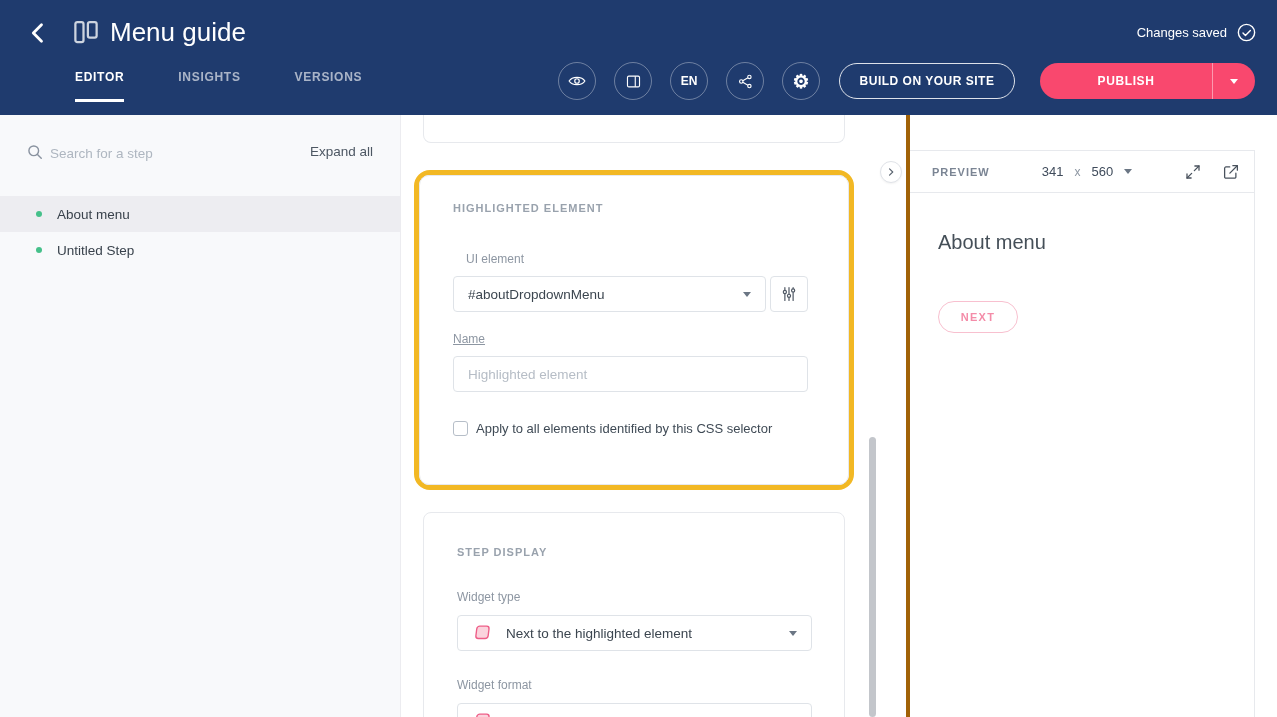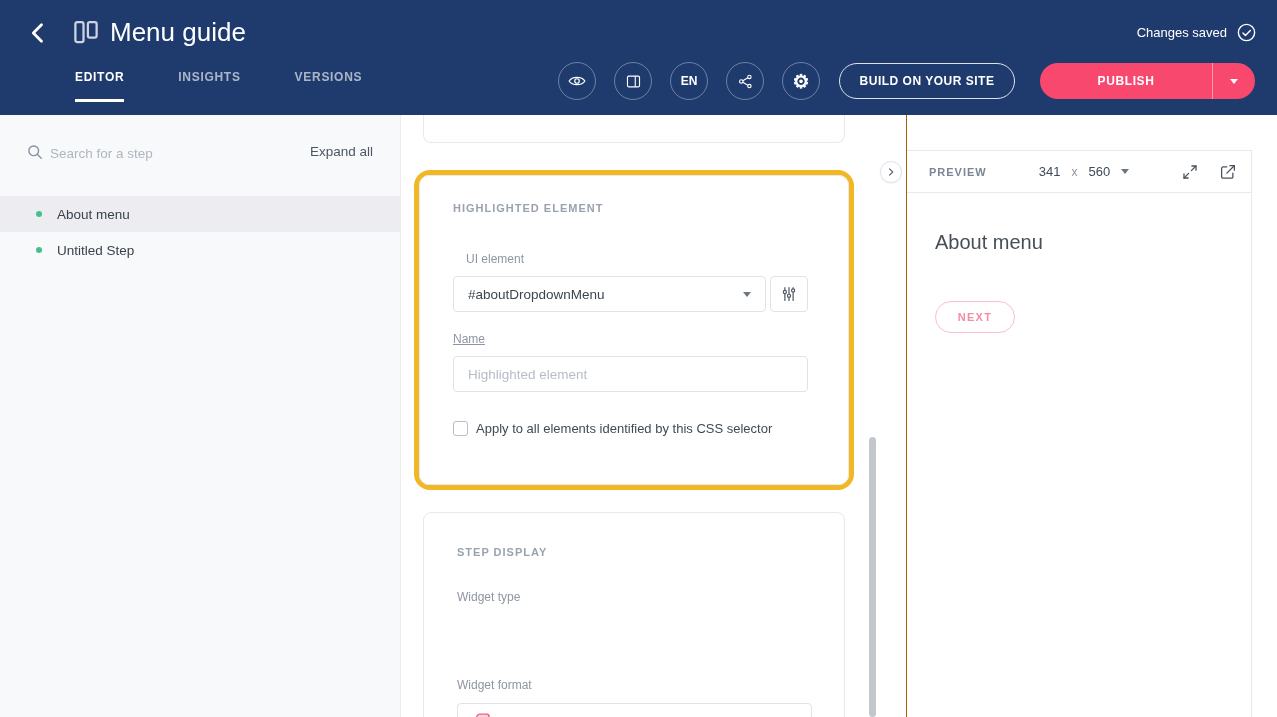--- a/index.html
+++ b/index.html
@@ -62,21 +62,21 @@
   .checkbox { width:15px; height:15px; border:1.5px solid #b6bec8; border-radius:3px; background:#fff; flex:0 0 auto; }
   .checkbox-label { font-size:13px; color:#3f4a55; }
 
   .step-card { position:absolute; left:22px; top:397px; width:422px; height:330px; border:1px solid #e7e9ed; border-radius:8px; background:#fff; }
   .widget-icon { margin-right:14px; flex:0 0 auto; }
 
   .scrollbar-thumb { position:absolute; left:468px; top:322px; width:7px; height:280px; background:#c3c6cb; border-radius:3.5px; cursor:pointer; }
   .collapse-btn { position:absolute; left:479px; top:46px; width:22px; height:22px; border:1px solid #e0e3e8; border-radius:50%; background:#fff; display:flex; align-items:center; justify-content:center; cursor:pointer; box-shadow:0 1px 2px rgba(0,0,0,.05); }
 
   
-  .preview-panel { position:absolute; left:906px; top:115px; right:0; bottom:0; background:#fff; border-left:1px solid #a16207; }
+  .preview-panel { position:absolute; left:906px; top:115px; right:0; bottom:0; background:#fff; border-left:4px solid #a16207; }
   .preview-box { position:absolute; left:0; top:35px; width:345px; bottom:0; border-top:1px solid #e7e9ed; border-right:1px solid #e7e9ed; }
   .preview-header { height:42px; border-bottom:1px solid #e7e9ed; display:flex; align-items:center; padding:0 14px 0 22px; }
   .preview-title { font-size:11px; font-weight:700; letter-spacing:1px; color:#7b8594; }
   .preview-dims { display:flex; align-items:center; gap:11px; margin-left:52px; cursor:pointer; }
   .dim-num { font-size:13px; color:#3f4b5b; }
   .dim-sep { font-size:12px; color:#8d96a2; }
   .preview-hdr-icons { margin-left:auto; display:flex; align-items:center; gap:20px; }
   .icon-btn { cursor:pointer; display:flex; align-items:center; justify-content:center; }
   .preview-content-title { position:absolute; left:28px; top:80px; font-size:20px; color:#454f58; }
   .next-btn { position:absolute; left:28px; top:150px; width:80px; height:32px; border:1px solid #f8c0cf; border-radius:16px; background:#fff; color:#f48ca8; font-size:11px; font-weight:700; letter-spacing:1.3px; display:flex; align-items:center; justify-content:center; cursor:pointer; }
@@ -218,20 +218,29 @@
         <span class="checkbox"></span>
         <span class="checkbox-label">Apply to all elements identified by this CSS selector</span>
       </div>
     </div>
   </div>
 
   <div class="step-card">
     <div class="sec-title" style="left:33px; top:33px;">STEP DISPLAY</div>
 
     <div class="field-label" style="left:33px; top:77px;">Widget type</div>
+    <div class="select" style="left:33px; top:102px; width:355px;">
+      <span class="widget-icon">
+        <svg width="20" height="20" viewBox="0 0 22 22">
+          <rect x="6" y="3.5" width="13.5" height="13.5" rx="3" transform="skewX(-7)" fill="#fbd3dd" stroke="#ee5d87" stroke-width="1.5"></rect>
+        </svg>
+      </span>
+      <span class="select-text">Next to the highlighted element</span>
+      <span class="caret caret-gray"></span>
+    </div>
 
     <div class="field-label" style="left:33px; top:165px;">Widget format</div>
     <div class="select" style="left:33px; top:190px; width:355px;">
       <span class="widget-icon">
         <svg width="20" height="20" viewBox="0 0 22 22">
           <rect x="6" y="3.5" width="13.5" height="13.5" rx="3" transform="skewX(-7)" fill="#fbd3dd" stroke="#ee5d87" stroke-width="1.5"></rect>
         </svg>
       </span>
     </div>
   </div>

